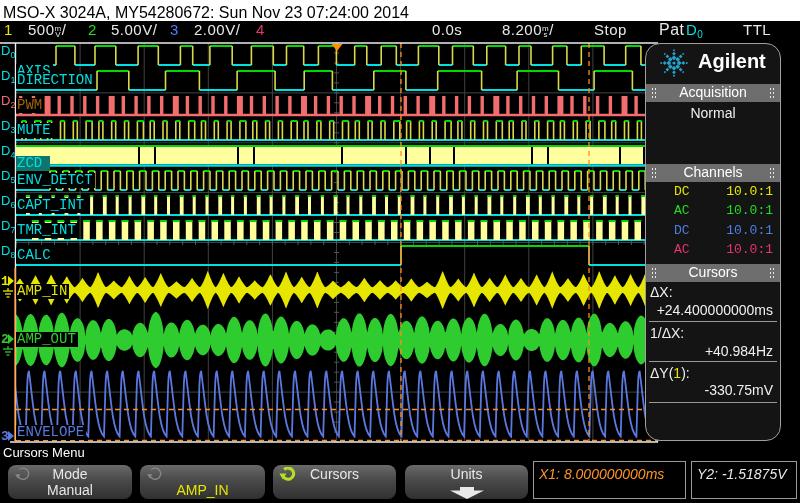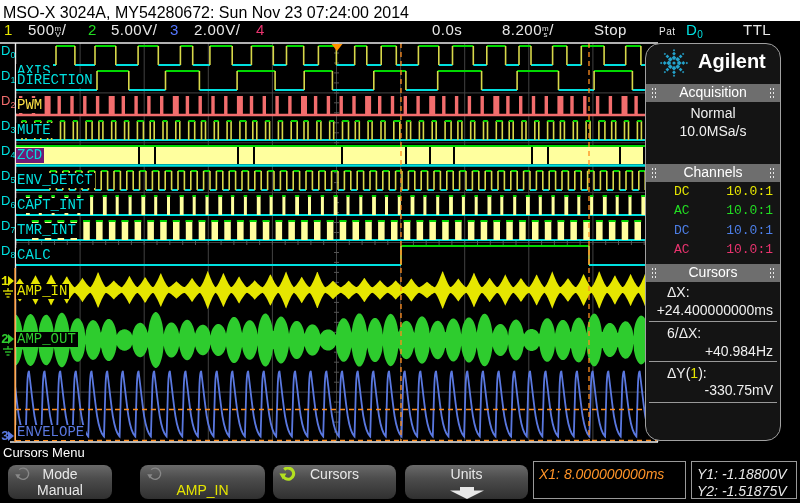--- a/index.html
+++ b/index.html
@@ -13,21 +13,21 @@
   color:#fff; font:14px 'Liberation Sans', sans-serif; text-align:center; line-height:17px; }
 #sb .grip { position:absolute; width:6px; height:11px; top:3px;
   background-image:radial-gradient(circle, #e8e8e8 1px, transparent 1.1px);
   background-size:3px 4px; }
 #sb .hdr .grip:first-child { left:5px; }
 #sb .hdr .grip:last-child { right:5px; }
 #sb .cw { position:absolute; width:100%; text-align:center; color:#f0f0f0;
   font:14px 'Liberation Sans', sans-serif; }
 #sb .chrow { position:absolute; left:4px; right:7px; font:13px 'Liberation Mono', monospace;
   display:flex; justify-content:space-between;margin-left:24px; }
-#sb .cl { position:absolute; left:4px; color:#f0f0f0; font:14px 'Liberation Sans', sans-serif;margin-left:17px; }
+#sb .cl { position:absolute; left:4px; color:#f0f0f0; font:14px 'Liberation Sans', sans-serif; }
 #sb .cr { position:absolute; right:7px; color:#f0f0f0; font:14px 'Liberation Sans', sans-serif;text-align:right; }
 #sb .sep { position:absolute; left:3px; right:3px; height:1px; background:#999; }
 #menu-label { position:absolute; left:3px; top:445px; color:#fff; font:13px 'Liberation Sans', sans-serif; }
 .btn { position:absolute; top:465px; height:34px; border-radius:8px;
   background:linear-gradient(#6a6a6a,#4c4c4c 40%,#303030);
   color:#e8e8e8; font:14px 'Liberation Sans', sans-serif; text-align:center; }
 .btn .b1 { position:absolute; top:1px; width:100%; }
 .btn .b2 { position:absolute; top:17px; width:100%; }
 .vbox { position:absolute; top:461px; height:38px; border:1px solid #999;
   background:#000; color:#e8e8e8; font:14px 'Liberation Sans', sans-serif; padding:4px 0 0 5px; }
@@ -40,21 +40,21 @@
 <div style="position:absolute;left:4px;top:22px;color:#e6e600;font:15px 'Liberation Sans', sans-serif;line-height:15px;letter-spacing:0.5px">1</div>
     <div style="position:absolute;left:28px;top:22px;color:#e8e8e8;font:15px 'Liberation Sans', sans-serif;line-height:15px;letter-spacing:0.5px">500<span style="display:inline-block;vertical-align:-2px;line-height:6px;text-align:center"><span style="display:block;font-size:8px">m</span><span style="display:block;font-size:8px">V</span></span>/</div>
     <div style="position:absolute;left:88px;top:22px;color:#22dd22;font:15px 'Liberation Sans', sans-serif;line-height:15px;letter-spacing:0.5px">2</div>
     <div style="position:absolute;left:111px;top:22px;color:#e8e8e8;font:15px 'Liberation Sans', sans-serif;line-height:15px;letter-spacing:0.5px">5.00V/</div>
     <div style="position:absolute;left:170px;top:22px;color:#5577ff;font:15px 'Liberation Sans', sans-serif;line-height:15px;letter-spacing:0.5px">3</div>
     <div style="position:absolute;left:194px;top:22px;color:#e8e8e8;font:15px 'Liberation Sans', sans-serif;line-height:15px;letter-spacing:0.5px">2.00V/</div>
     <div style="position:absolute;left:256px;top:22px;color:#e8336e;font:15px 'Liberation Sans', sans-serif;line-height:15px;letter-spacing:0.5px">4</div>
     <div style="position:absolute;left:432px;top:22px;color:#e8e8e8;font:15px 'Liberation Sans', sans-serif;line-height:15px;letter-spacing:0.5px">0.0s</div>
     <div style="position:absolute;left:502px;top:22px;color:#e8e8e8;font:15px 'Liberation Sans', sans-serif;line-height:15px;letter-spacing:0.5px">8.200<span style="display:inline-block;vertical-align:-2px;line-height:6px;text-align:center"><span style="display:block;font-size:8px">m</span><span style="display:block;font-size:8px">s</span></span>/</div>
     <div style="position:absolute;left:594px;top:22px;color:#e8e8e8;font:15px 'Liberation Sans', sans-serif;line-height:15px;letter-spacing:0.5px">Stop</div>
-    <div style="position:absolute;left:659px;top:22px;color:#e8e8e8;font:15px 'Liberation Sans', sans-serif;line-height:15px;letter-spacing:0.5px"><span style="font-size:10px">Pat</span></div>
+    <div style="position:absolute;left:659px;top:22px;color:#e8e8e8;font:15px 'Liberation Sans', sans-serif;line-height:15px;letter-spacing:0.5px"><span style="font-size:16px">Pat</span></div>
     <div style="position:absolute;left:686px;top:22px;color:#00e0e0;font:15px 'Liberation Sans', sans-serif;line-height:15px;letter-spacing:0.5px">D<span style="font-size:10px;vertical-align:-3px">0</span></div>
     <div style="position:absolute;left:743px;top:22px;color:#e8e8e8;font:15px 'Liberation Sans', sans-serif;line-height:15px;letter-spacing:0.5px">TTL</div>
 <svg width="800" height="503" viewBox="0 0 800 503" style="position:absolute;left:0;top:0">
       <g stroke="#424242" stroke-width="1">
         <line x1="80.1" y1="43.0" x2="80.1" y2="442.0"></line>
         <line x1="144.2" y1="43.0" x2="144.2" y2="442.0"></line>
         <line x1="208.3" y1="43.0" x2="208.3" y2="442.0"></line>
         <line x1="272.4" y1="43.0" x2="272.4" y2="442.0"></line>
         <line x1="336.5" y1="43.0" x2="336.5" y2="442.0"></line>
         <line x1="400.6" y1="43.0" x2="400.6" y2="442.0"></line>
@@ -941,23 +941,23 @@
     <div style="position:absolute;left:1px;top:69px;color:#00e0e0;font:13px 'Liberation Sans', sans-serif;line-height:13px">D<span style="font-size:9px;vertical-align:-3px">1</span></div>
     <div style="position:absolute;left:1px;top:94px;color:#f26d6d;font:13px 'Liberation Sans', sans-serif;line-height:13px">D<span style="font-size:9px;vertical-align:-3px">2</span></div>
     <div style="position:absolute;left:1px;top:119px;color:#00e0e0;font:13px 'Liberation Sans', sans-serif;line-height:13px">D<span style="font-size:9px;vertical-align:-3px">3</span></div>
     <div style="position:absolute;left:1px;top:144px;color:#00e0e0;font:13px 'Liberation Sans', sans-serif;line-height:13px">D<span style="font-size:9px;vertical-align:-3px">4</span></div>
     <div style="position:absolute;left:1px;top:169px;color:#00e0e0;font:13px 'Liberation Sans', sans-serif;line-height:13px">D<span style="font-size:9px;vertical-align:-3px">5</span></div>
     <div style="position:absolute;left:1px;top:194px;color:#00e0e0;font:13px 'Liberation Sans', sans-serif;line-height:13px">D<span style="font-size:9px;vertical-align:-3px">6</span></div>
     <div style="position:absolute;left:1px;top:219px;color:#00e0e0;font:13px 'Liberation Sans', sans-serif;line-height:13px">D<span style="font-size:9px;vertical-align:-3px">7</span></div>
     <div style="position:absolute;left:1px;top:244px;color:#00e0e0;font:13px 'Liberation Sans', sans-serif;line-height:13px">D<span style="font-size:9px;vertical-align:-3px">8</span></div>
 <div style="position:absolute;left:16px;top:64px;background:#000;color:#00e0e0;font:14px 'Liberation Mono', monospace;letter-spacing:0px;padding:0 2px 1px 1px;line-height:14px">AXIS</div>
     <div style="position:absolute;left:16px;top:73px;background:#000;color:#00e0e0;font:14px 'Liberation Mono', monospace;letter-spacing:0px;padding:0 2px 1px 1px;line-height:14px">DIRECTION</div>
-    <div style="position:absolute;left:16px;top:98px;background:#000;color:#fde047;font:14px 'Liberation Mono', monospace;letter-spacing:0px;padding:0 2px 1px 1px;line-height:14px">PWM</div>
+    <div style="position:absolute;left:16px;top:98px;background:#000;color:#a16207;font:14px 'Liberation Mono', monospace;letter-spacing:0px;padding:0 2px 1px 1px;line-height:14px">PWM</div>
     <div style="position:absolute;left:16px;top:123px;background:#000;color:#00e0e0;font:14px 'Liberation Mono', monospace;letter-spacing:0px;padding:0 2px 1px 1px;line-height:14px">MUTE</div>
-    <div style="position:absolute;left:16px;top:148px;background:#701a75;color:#00e0e0;font:14px 'Liberation Mono', monospace;letter-spacing:0px;padding:0 2px 1px 1px;line-height:14px">ZCD</div>
+    <div style="position:absolute;left:16px;top:156px;background:#0f766e;color:#00e0e0;font:14px 'Liberation Mono', monospace;letter-spacing:0px;padding:0 8px 1px 1px;line-height:14px">ZCD</div>
     <div style="position:absolute;left:16px;top:173px;background:#000;color:#00e0e0;font:14px 'Liberation Mono', monospace;letter-spacing:0px;padding:0 2px 1px 1px;line-height:14px">ENV_DETCT</div>
     <div style="position:absolute;left:16px;top:198px;background:#000;color:#00e0e0;font:14px 'Liberation Mono', monospace;letter-spacing:0px;padding:0 2px 1px 1px;line-height:14px">CAPT_INT</div>
     <div style="position:absolute;left:16px;top:223px;background:#000;color:#00e0e0;font:14px 'Liberation Mono', monospace;letter-spacing:0px;padding:0 2px 1px 1px;line-height:14px">TMR_INT</div>
     <div style="position:absolute;left:16px;top:248px;background:#000;color:#00e0e0;font:14px 'Liberation Mono', monospace;letter-spacing:0px;padding:0 2px 1px 1px;line-height:14px">CALC</div>
     <div style="position:absolute;left:16px;top:284px;background:#000;color:#e6e600;font:14px 'Liberation Mono', monospace;letter-spacing:0px;padding:0 2px 1px 1px;line-height:14px">AMP_IN</div>
     <div style="position:absolute;left:16px;top:332px;background:#000;color:#2ecc2e;font:14px 'Liberation Mono', monospace;letter-spacing:0px;padding:0 2px 1px 1px;line-height:14px">AMP_OUT</div>
     <div style="position:absolute;left:16px;top:425px;background:#000;color:#5a78e0;font:14px 'Liberation Mono', monospace;letter-spacing:0px;padding:0 2px 1px 1px;line-height:14px">ENVELOPE</div>
 
 <div id="sb">
  <div style="position:absolute;left:0;top:0;width:100%;height:41px">
@@ -987,21 +987,20 @@
             <polygon points="18.7,8.9 21.1,11.3 18.7,13.7 16.3,11.3"></polygon>
             <polygon points="21.6,6.5 23.5,8.4 21.6,10.3 19.7,8.4"></polygon>
             <polygon points="24.1,4.7 25.3,5.9 24.1,7.1 22.9,5.9"></polygon>
             <circle cx="15" cy="15" r="1.6"></circle>
           </g>
   </svg>
   <div style="position:absolute;left:52px;top:6px;color:#fff;font:bold 20px 'Liberation Sans', sans-serif">Agilent</div>
  </div>
  <div class="hdr" style="top:40px"><span class="grip"></span><span>Acquisition</span><span class="grip"></span></div>
  <div class="cw" style="top:61px">Normal</div>
- <div class="cw" style="top:79px">10.0MSa/s</div>
  <div class="hdr" style="top:120px"><span class="grip"></span><span>Channels</span><span class="grip"></span></div>
  <div class="chrow" style="top:140px;color:#e6e600">
         <span>DC</span>
         <span>10.0:1</span>
       </div>
  <div class="chrow" style="top:159px;color:#22dd22">
         <span>AC</span>
         <span>10.0:1</span>
       </div>
  <div class="chrow" style="top:179px;color:#4d7fe8">
@@ -1009,30 +1008,30 @@
         <span>10.0:1</span>
       </div>
  <div class="chrow" style="top:198px;color:#e8336e">
         <span>AC</span>
         <span>10.0:1</span>
       </div>
  <div class="hdr" style="top:220px"><span class="grip"></span><span>Cursors</span><span class="grip"></span></div>
  <div class="cl" style="top:240px">ΔX:</div>
  <div class="cr" style="top:258px">+24.400000000ms</div>
  <div class="sep" style="top:277px"></div>
- <div class="cl" style="top:281px">6/ΔX:</div>
+ <div class="cl" style="top:281px">1/ΔX:</div>
  <div class="cr" style="top:299px">+40.984Hz</div>
  <div class="sep" style="top:317px"></div>
  <div class="cl" style="top:321px">ΔY(<span style="color:#e6e600">1</span>):</div>
  <div class="cr" style="top:338px">-330.75mV</div>
  <div class="sep" style="top:358px"></div>
 </div>
 
 <div id="menu-label">Cursors Menu</div>
-<div class="btn" style="left:8px;width:104px">
+<div class="btn" style="left:8px;width:124px">
       <svg width="18" height="17" viewBox="0 0 18 17" style="position:absolute;left:6px;top:2px">
         <path d="M 5.2,2.6 A 5.6,5.6 0 1 1 3.6,8.0" fill="none" stroke="#888" stroke-width="1.3"></path>
         <polygon points="1.2,7.2 6.4,7.2 3.8,11.4" fill="#888"></polygon>
       </svg>
  <div class="b1">Mode</div>
       <div class="b2">Manual</div>
     </div>
 <div class="btn" style="left:140px;width:125px">
       <svg width="18" height="17" viewBox="0 0 18 17" style="position:absolute;left:6px;top:2px">
         <path d="M 5.2,2.6 A 5.6,5.6 0 1 1 3.6,8.0" fill="none" stroke="#888" stroke-width="1.3"></path>
@@ -1050,16 +1049,15 @@
 <div class="btn" style="left:405px;width:123px">
  <div class="b1">Units</div>
  <svg width="34" height="12" viewBox="0 0 34 12" style="position:absolute;left:45px;top:22px">
   <polygon points="10,0 24,0 24,3.5 34,3.5 17,12 0,3.5 10,3.5" fill="#e8e8e8"></polygon>
       </svg>
     </div>
 <div class="vbox" style="left:533px;width:153px">
  <div style="color:#ff9428">X1: 8.000000000ms</div>
     </div>
 <div class="vbox" style="left:691px;width:106px">
- <div>Y1: -1.18800V</div>
  <div>Y2: -1.51875V</div>
     </div>
 
 </div>
 </body></html>

